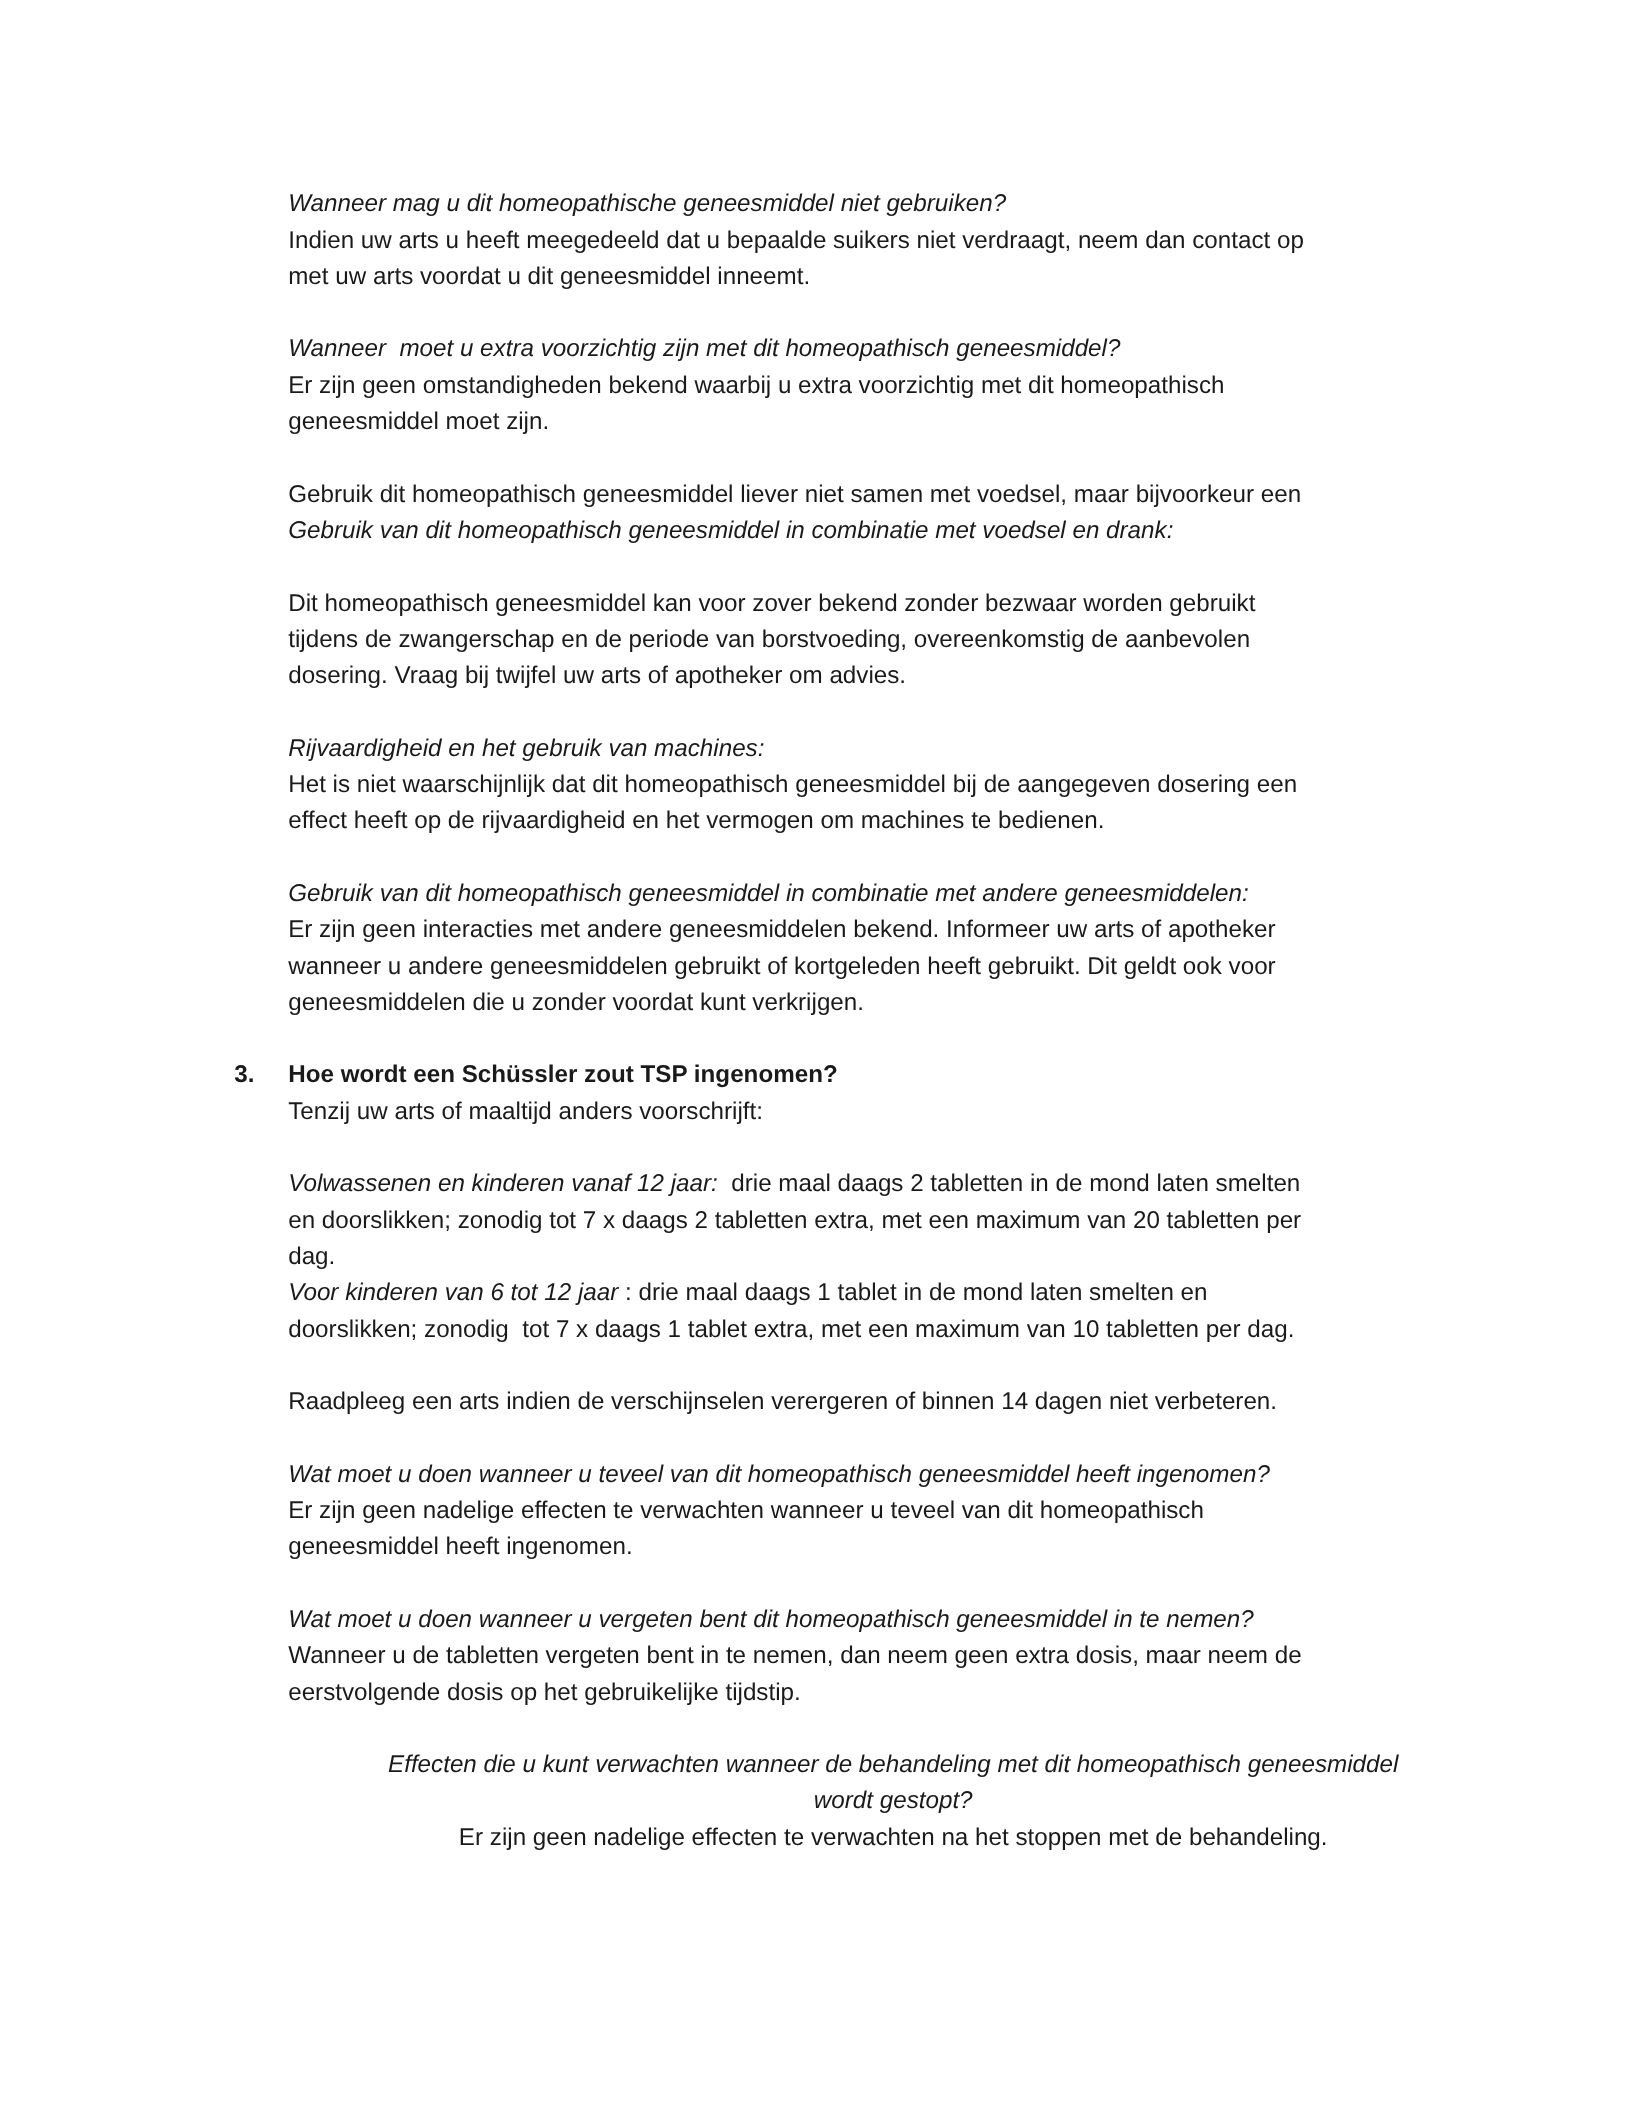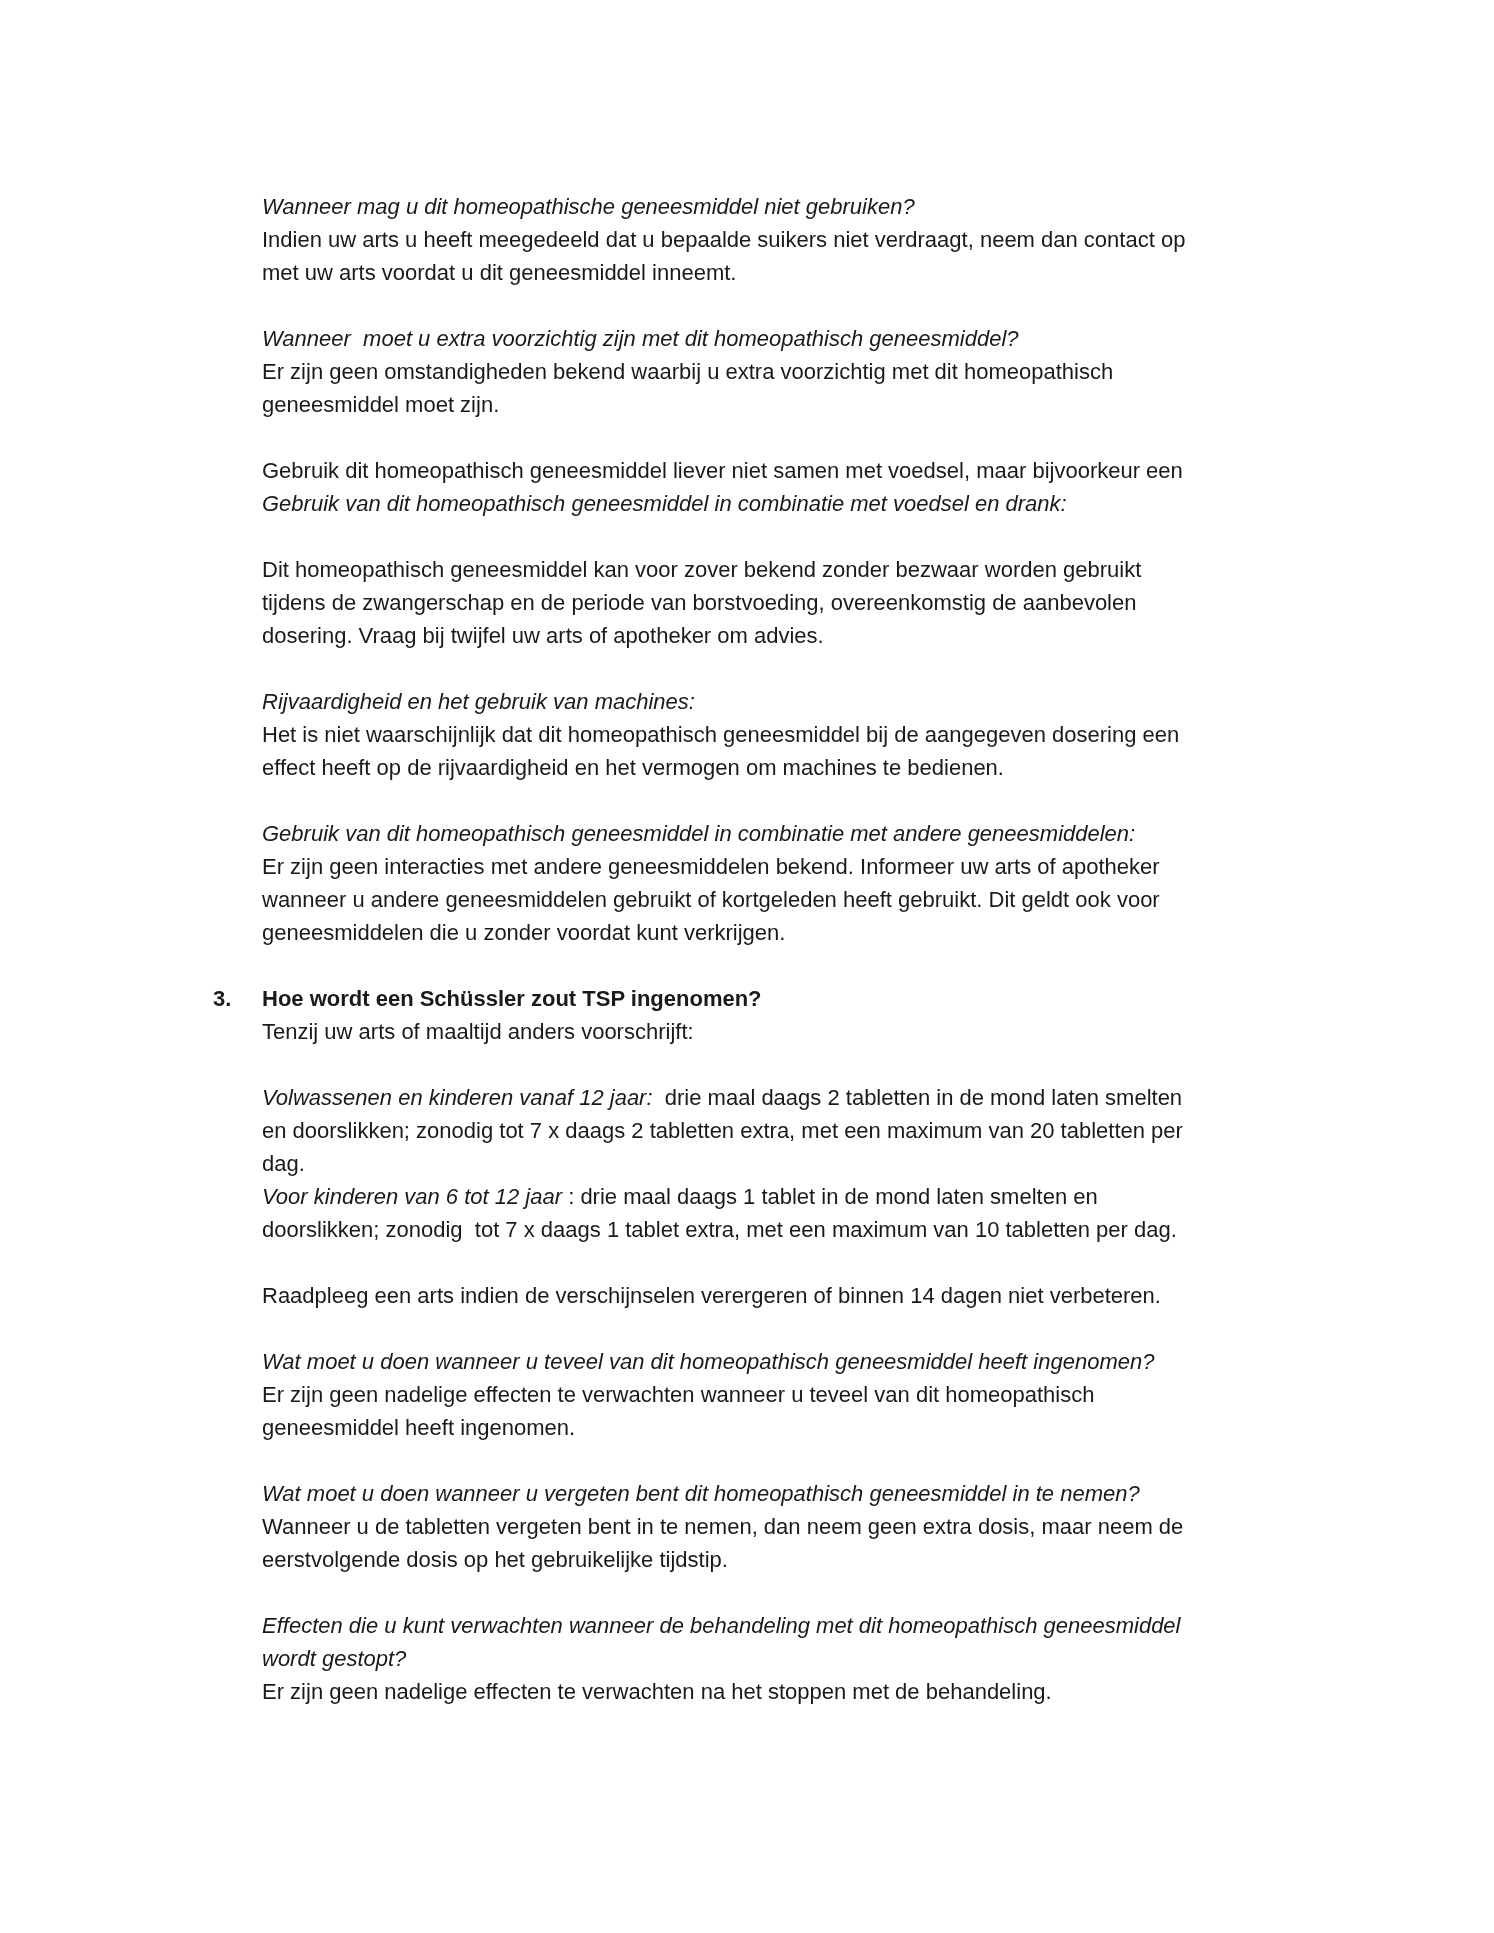--- a/index.html
+++ b/index.html
@@ -11,32 +11,33 @@
     position: relative;
     width: 1494px;
     height: 1933px;
     background: #ffffff;
     overflow: hidden;
     font-family: "Liberation Sans", sans-serif;
   }
   .text-content {
     position: absolute;
     left: 262px;
-    top: 190px;
+    top: 168px;
     width: 1100px;
     font-size: 22px;
     line-height: 33px;
     color: #1a1a1a;
   }
   .block {
     margin: 0 0 33px 0;
     position: relative;
   }
   .block:last-child {
     margin-bottom: 0;
+    text-align: center;
   }
   .line {
     white-space: pre;
   }
   .seg-italic  { font-style: italic; }
   .seg-bold    { font-weight: 700; text-align: right; }
   .seg-regular { font-style: normal; font-weight: 400; }
   .list-number {
     position: absolute;
     left: -49px;

